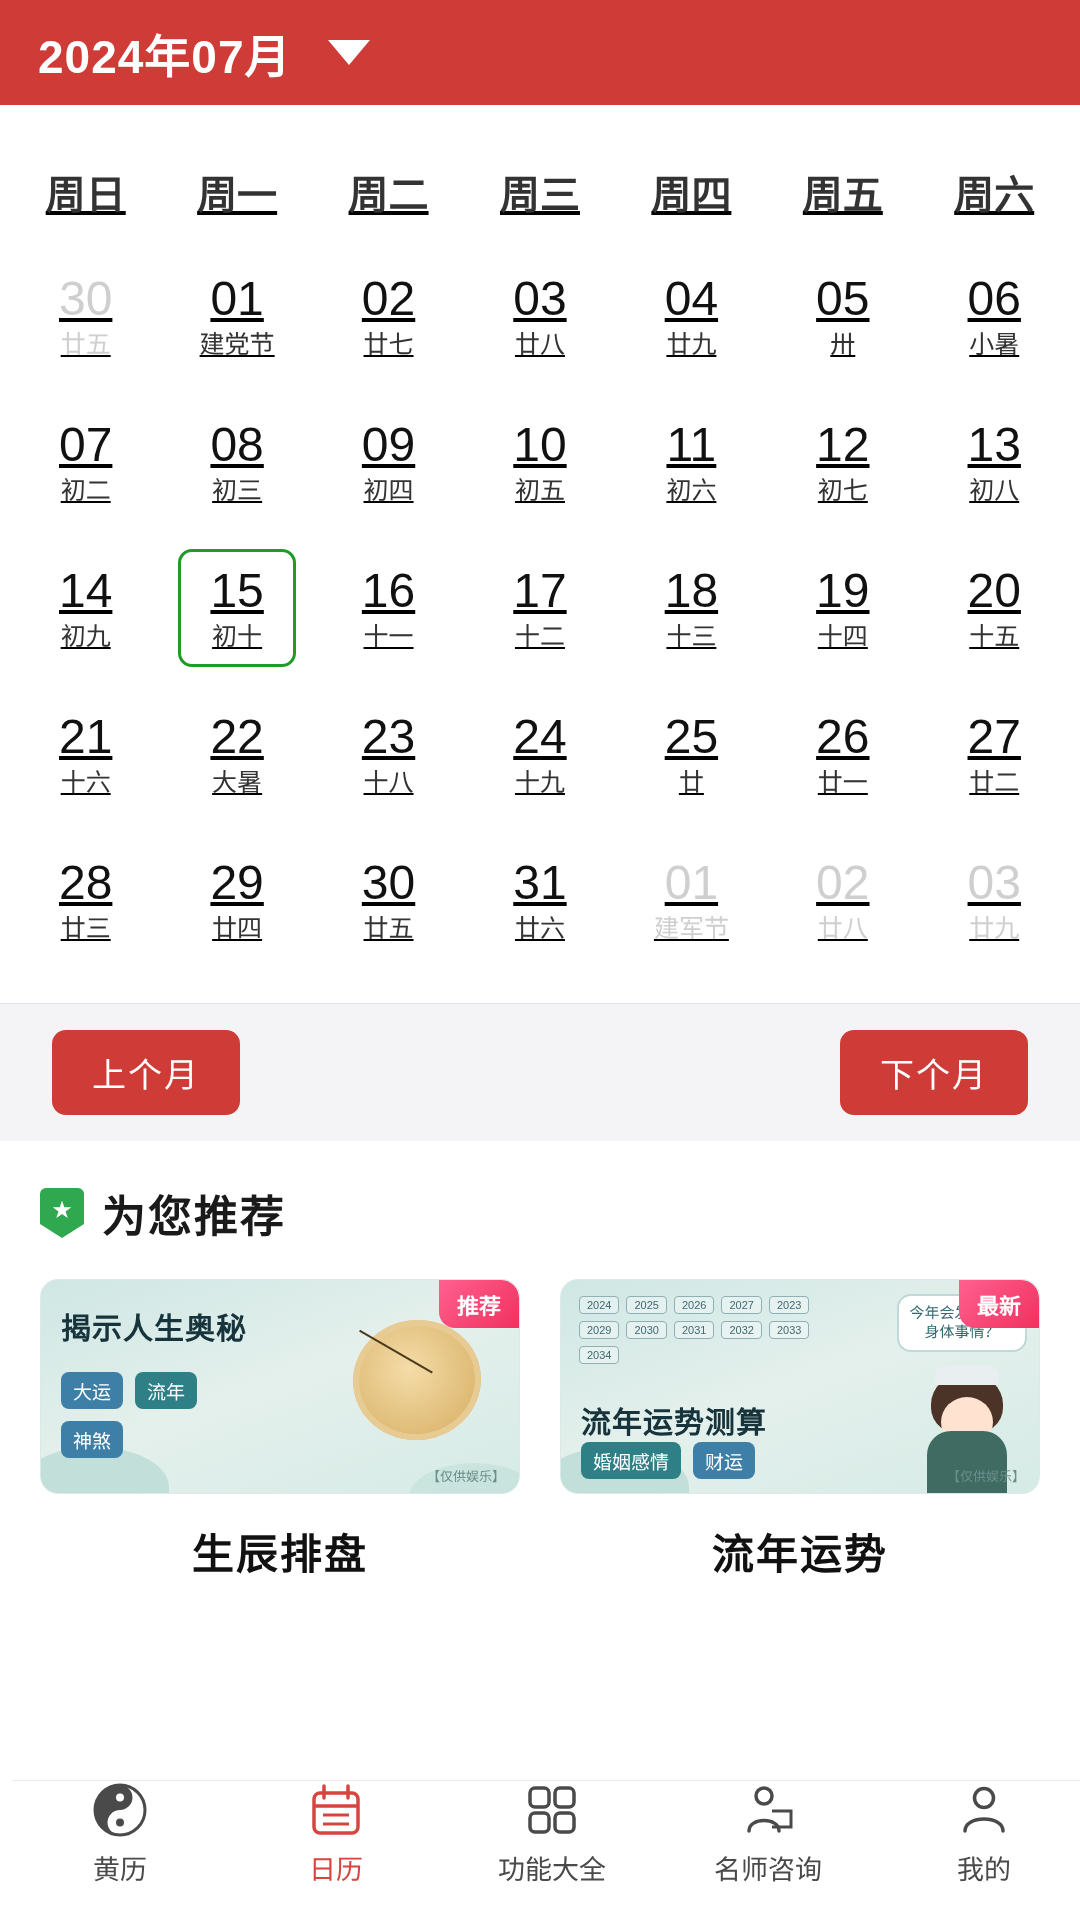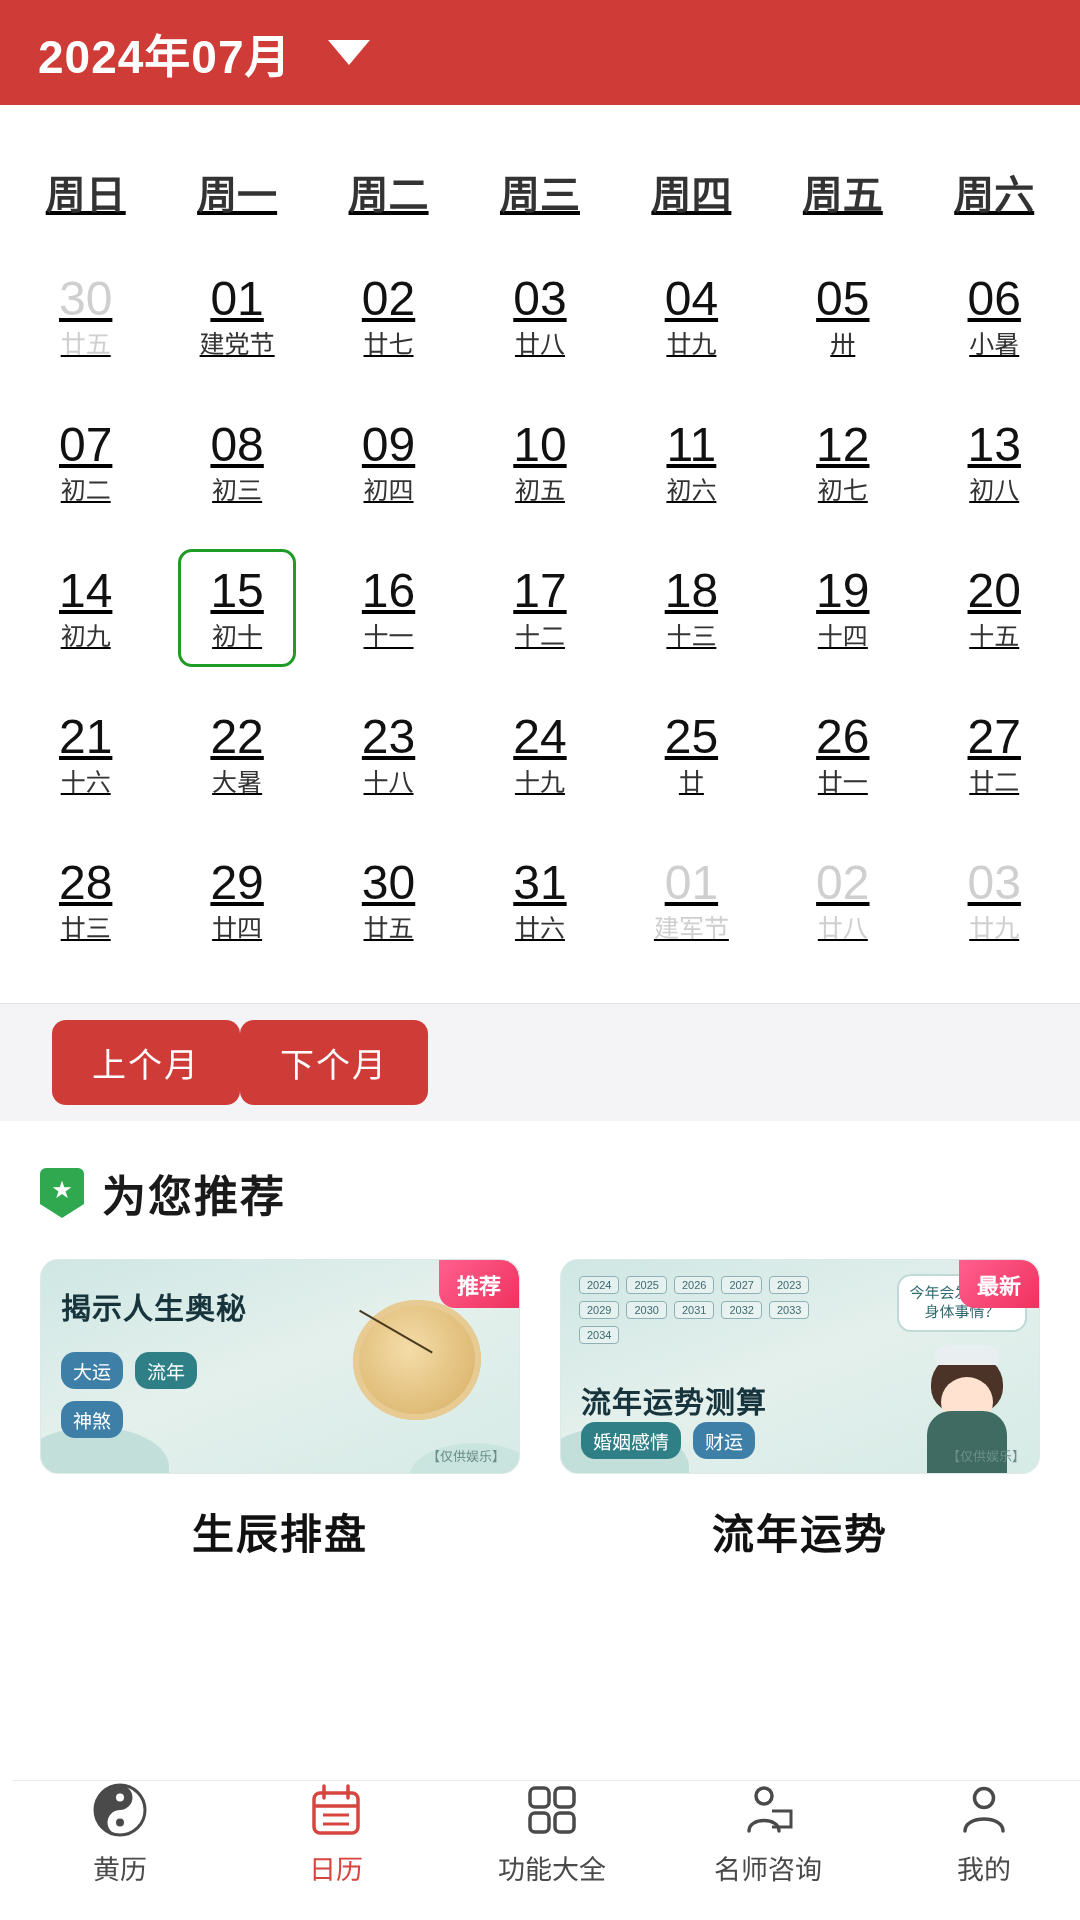--- a/index.html
+++ b/index.html
@@ -55,21 +55,21 @@
   .day-lunar {
     font-size:25px; color:#333333; margin-top:6px; line-height:1.1;
     white-space:nowrap;
   }
   .day-cell.muted .day-num { color:#cfcfcf; }
   .day-cell.muted .day-lunar { color:#cfcfcf; }
 
   
   .nav-strip {
     background:#f4f4f6; border-top:1px solid #e6e6e8;
-    padding:16px 52px; display:flex; 
+    padding:26px 52px; display:flex; justify-content:space-between;
     align-items:center; flex:0 0 auto;
   }
   .nav-btn {
     background:#cf3c38; color:#ffffff; font-size:34px;
     padding:18px 40px; border-radius:14px; border:none;
     cursor:pointer; font-family:inherit; letter-spacing:2px;
   }
 
   
   .recommend { background:#ffffff; padding:40px 40px 0 40px; flex:1 1 auto; }
@@ -98,21 +98,21 @@
     position:absolute; bottom:-40px; right:-20px; width:130px; height:70px;
     background:#c6e2dc; border-radius:50% 50% 0 0; opacity:.8;
   }
   .art-head {
     position:absolute; left:20px; top:24px;
     font-size:30px; font-weight:700; color:#17343d; letter-spacing:1px;
   }
   .art-tags { position:absolute; left:20px; top:92px; display:flex; gap:12px; flex-wrap:wrap; width:200px; }
   .art-tag {
     background:#3e7fa8; color:#ffffff; font-size:19px;
-    padding:5px 12px; border-radius:14px; white-space:nowrap;
+    padding:5px 12px; border-radius:8px; white-space:nowrap;
   }
   .art-tag.teal { background:#2f7f86; }
   .corner-badge {
     position:absolute; right:0; top:0;
     background:linear-gradient(135deg,#ff5f8f,#f0325f);
     color:#ffffff; font-size:22px; font-weight:700;
     padding:8px 18px; border-radius:0 18px 0 16px;
   }
   .art-note {
     position:absolute; right:14px; bottom:8px;

